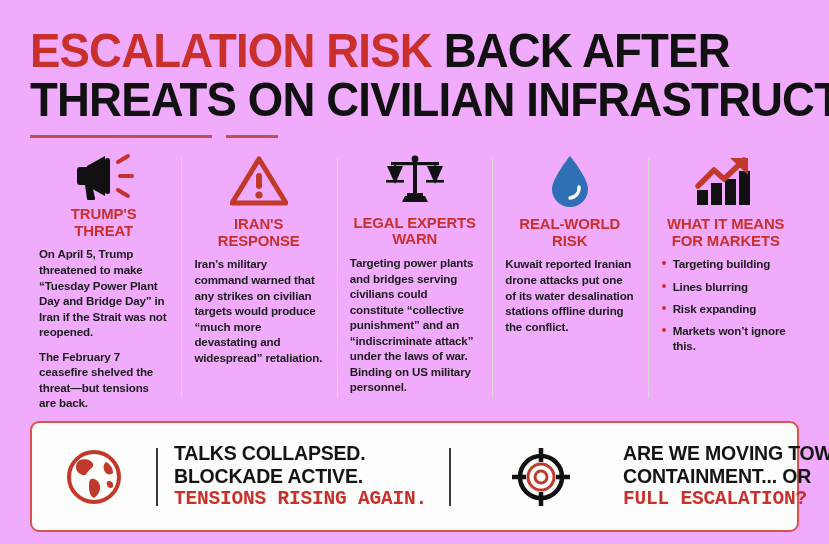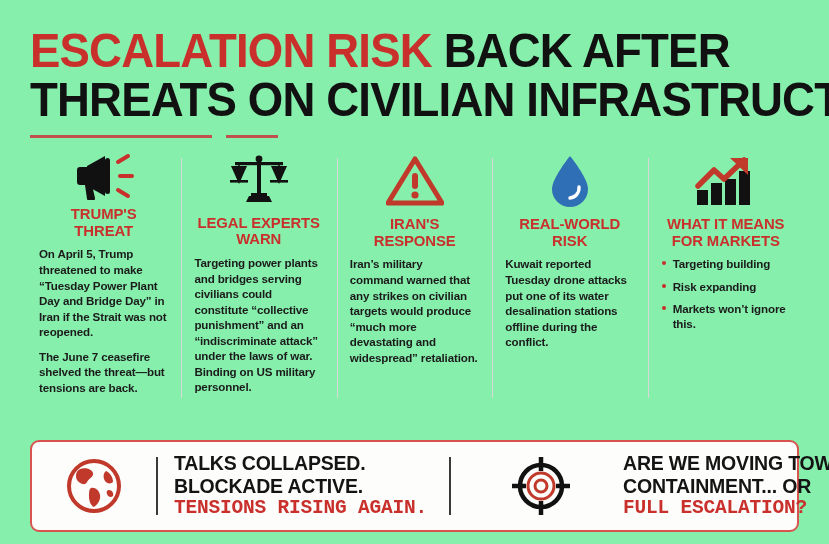--- a/index.html
+++ b/index.html
@@ -5,21 +5,21 @@
   * { box-sizing: border-box; margin: 0; padding: 0; }
   html, body {
     width: 829px; height: 544px;
     background: #ffffff;
     font-family: "Liberation Sans", sans-serif;
     overflow: hidden;
   }
   .page {
     position: relative;
     width: 829px; height: 544px;
-    background: #86efac;
+    background: #f0abfc;
     padding: 26px 26px 0 26px;
   }
 
   
   .title-block { margin-left: 4px; }
   .title-line {
     font-family: "Liberation Sans Narrow", "Liberation Sans", sans-serif;
     font-weight: 700;
     font-size: 49px;
     line-height: 0.99;
@@ -98,21 +98,21 @@
     content: "";
     position: absolute; left: 1px; top: 5px;
     width: 4px; height: 4px; border-radius: 50%;
     background: #c9302c;
   }
 
   
   .banner {
     position: absolute;
     left: 30px; right: 30px; bottom: 12px;
-    height: 92px;
+    height: 111px;
     border: 2px solid #d9534f;
     border-radius: 9px;
     background: #fdfdfc;
     display: flex;
     align-items: center;
     padding: 0 16px;
   }
   .banner-icon { width: 92px; display: flex; justify-content: center; align-items: center; }
   .banner-sep { width: 2px; height: 58px; background: #3a3a3a; margin: 0 16px; flex: none; }
   .banner-text {
@@ -157,21 +157,35 @@
           <g stroke="#c9302c" stroke-width="4" stroke-linecap="round">
             <line x1="47" y1="10" x2="57" y2="4"></line>
             <line x1="49" y1="24" x2="61" y2="24"></line>
             <line x1="47" y1="38" x2="57" y2="44"></line>
           </g>
         </svg>
       </div>
       <div class="col-head">TRUMP'S THREAT</div>
       <div class="col-body">
         <p class="col-p">On April 5, Trump threatened to make “Tuesday Power Plant Day and Bridge Day” in Iran if the Strait was not reopened.</p>
-        <p class="col-p">The June 7 ceasefire shelved the threat—but tensions are back.</p>
+        <p class="col-p">The February 7 ceasefire shelved the threat—but tensions are back.</p>
+      </div>
+    </div>
+
+    <div class="col">
+      <div class="col-icon">
+        <svg width="58" height="50" viewBox="0 0 58 50">
+          <path d="M29 3 L56 47 L2 47 Z" fill="none" stroke="#c0392b" stroke-width="5" stroke-linejoin="round"></path>
+          <rect x="26" y="17" width="6" height="16" rx="3" fill="#c0392b"></rect>
+          <circle cx="29" cy="39" r="3.6" fill="#c0392b"></circle>
+        </svg>
+      </div>
+      <div class="col-head">IRAN'S RESPONSE</div>
+      <div class="col-body">
+        <p class="col-p">Iran’s military command warned that any strikes on civilian targets would produce “much more devastating and widespread” retaliation.</p>
       </div>
     </div>
 
     <div class="col">
       <div class="col-icon">
         <svg width="60" height="52" viewBox="0 0 60 52">
           <g fill="#111111">
             <rect x="28" y="3" width="4" height="40"></rect>
             <rect x="6" y="8" width="48" height="3.2"></rect>
             <circle cx="30" cy="5" r="3.4"></circle>
@@ -187,62 +201,49 @@
         </svg>
       </div>
       <div class="col-head">LEGAL EXPERTS WARN</div>
       <div class="col-body">
         <p class="col-p">Targeting power plants and bridges serving civilians could constitute “collective punishment” and an “indiscriminate attack” under the laws of war. Binding on US military personnel.</p>
       </div>
     </div>
 
     <div class="col">
       <div class="col-icon">
-        <svg width="58" height="50" viewBox="0 0 58 50">
-          <path d="M29 3 L56 47 L2 47 Z" fill="none" stroke="#c0392b" stroke-width="5" stroke-linejoin="round"></path>
-          <rect x="26" y="17" width="6" height="16" rx="3" fill="#c0392b"></rect>
-          <circle cx="29" cy="39" r="3.6" fill="#c0392b"></circle>
-        </svg>
-      </div>
-      <div class="col-head">IRAN'S RESPONSE</div>
-      <div class="col-body">
-        <p class="col-p">Iran’s military command warned that any strikes on civilian targets would produce “much more devastating and widespread” retaliation.</p>
-      </div>
-    </div>
-
-    <div class="col">
-      <div class="col-icon">
         <svg width="44" height="54" viewBox="0 0 44 54">
           <path d="M22 2 C22 2 4 24 4 35 a18 18 0 0 0 36 0 C40 24 22 2 22 2 Z" fill="#2f6fb5"></path>
           <path d="M31 33 a10 10 0 0 1 -9 11" fill="none" stroke="#ffffff" stroke-width="3.4" stroke-linecap="round"></path>
         </svg>
       </div>
       <div class="col-head">REAL-WORLD RISK</div>
       <div class="col-body">
-        <p class="col-p">Kuwait reported Tuesday drone attacks put one of its water desalination stations offline during the conflict.</p>
+        <p class="col-p">Kuwait reported Iranian drone attacks put one of its water desalination stations offline during the conflict.</p>
       </div>
     </div>
 
     <div class="col">
       <div class="col-icon">
         <svg width="62" height="50" viewBox="0 0 62 50">
           <g fill="#111111">
             <rect x="3" y="34" width="11" height="15"></rect>
             <rect x="17" y="27" width="11" height="22"></rect>
             <rect x="31" y="23" width="11" height="26"></rect>
             <rect x="45" y="15" width="11" height="34"></rect>
           </g>
           <path d="M4 30 L20 14 L30 23 L50 4" fill="none" stroke="#c0392b" stroke-width="5.5" stroke-linecap="round" stroke-linejoin="round"></path>
           <path d="M36 2 L54 2 L54 19 Z" fill="#c0392b"></path>
         </svg>
       </div>
       <div class="col-head">WHAT IT MEANS FOR MARKETS</div>
       <div class="col-body">
         <ul class="bullets">
           <li>Targeting building</li>
+          <li>Lines blurring</li>
           <li>Risk expanding</li>
           <li>Markets won’t ignore this.</li>
         </ul>
       </div>
     </div>
 
   </div>
 
   <div class="banner">
 

